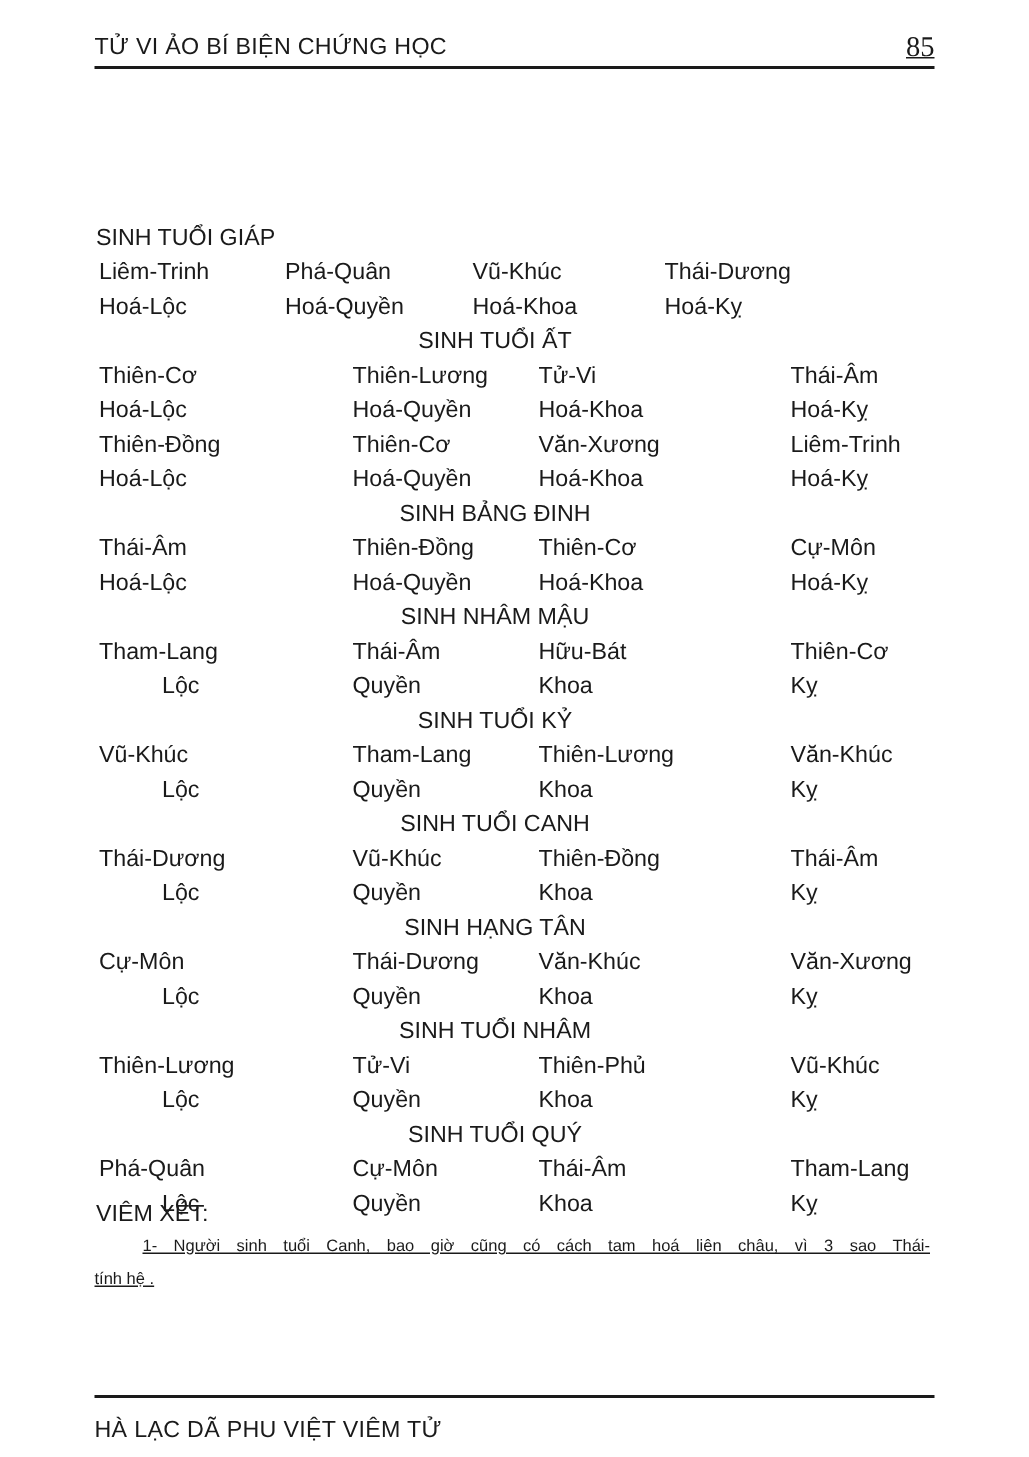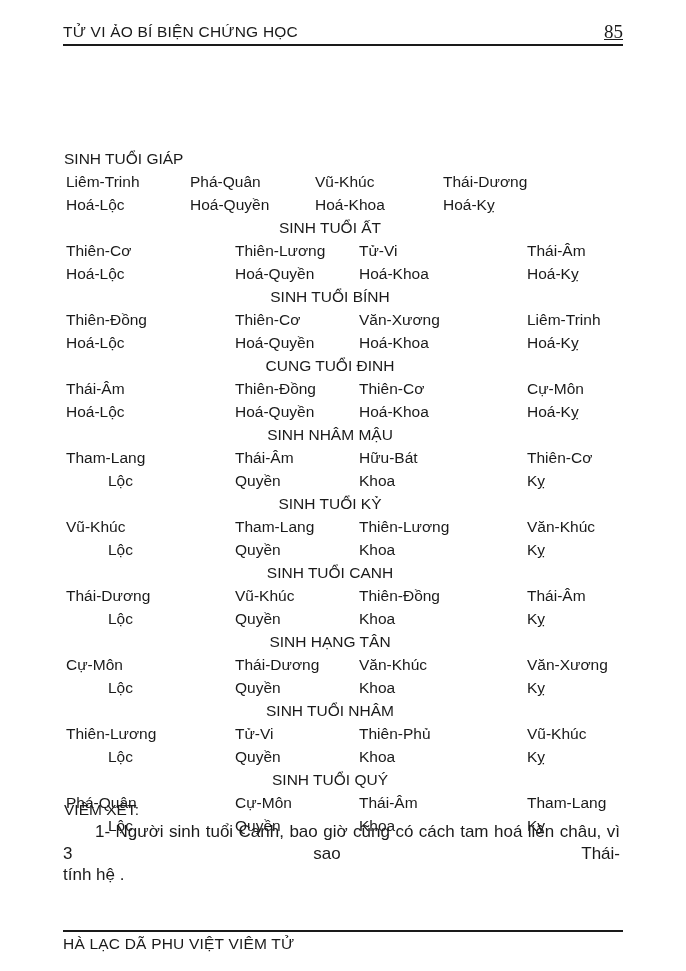--- a/index.html
+++ b/index.html
@@ -53,34 +53,35 @@
   
   .remark-label {
     position: absolute;
     top: 798px; left: 64px;
     font-size: 15.5px; line-height: 23px;
   }
   .remark {
     position: absolute;
     top: 821px; left: 63px;
     width: 557px;
-    font-size: 17px;
+    font-size: 11px;
     line-height: 21.5px;
+    text-decoration: underline;
   }
   .remark .r-line { text-align: justify; }
   .remark .r-line.stretch { text-align-last: justify; }
   .remark .r-line.first { text-indent: 32px; }
 
   
   .page-footer {
     position: absolute;
     top: 930px; left: 63px;
     width: 560px;
     border-top: 2px solid #1a1a1a;
-    padding-top: 3px;
+    padding-top: 13px;
     font-size: 15.5px;
     letter-spacing: 0.2px;
   }
 </style>
 </head>
 <body>
 
 <div class="page" style="color: rgb(26, 26, 26); background: rgb(255, 255, 255);">
 
   <div class="running-header" style="border-bottom-color: rgb(26, 26, 26);">
@@ -109,34 +110,33 @@
         <span class="cell" style="left: 235px;">Thiên-Lương</span>
         <span class="cell" style="left: 359px;">Tử-Vi</span>
         <span class="cell" style="left: 527px;">Thái-Âm</span>
       </div>
       <div class="t-line">
         <span class="cell" style="left: 66px;">Hoá-Lộc</span>
         <span class="cell" style="left: 235px;">Hoá-Quyền</span>
         <span class="cell" style="left: 359px;">Hoá-Khoa</span>
         <span class="cell" style="left: 527px;">Hoá-Kỵ</span>
       </div>
-      <div class="t-line sec-header-center">SINH TUỔI BÍNH</div>
       <div class="t-line">
         <span class="cell" style="left: 66px;">Thiên-Đồng</span>
         <span class="cell" style="left: 235px;">Thiên-Cơ</span>
         <span class="cell" style="left: 359px;">Văn-Xương</span>
         <span class="cell" style="left: 527px;">Liêm-Trinh</span>
       </div>
       <div class="t-line">
         <span class="cell" style="left: 66px;">Hoá-Lộc</span>
         <span class="cell" style="left: 235px;">Hoá-Quyền</span>
         <span class="cell" style="left: 359px;">Hoá-Khoa</span>
         <span class="cell" style="left: 527px;">Hoá-Kỵ</span>
       </div>
-      <div class="t-line sec-header-center">CUNG TUỔI ĐINH</div>
+      <div class="t-line sec-header-center">SINH BẢNG ĐINH</div>
       <div class="t-line">
         <span class="cell" style="left: 66px;">Thái-Âm</span>
         <span class="cell" style="left: 235px;">Thiên-Đồng</span>
         <span class="cell" style="left: 359px;">Thiên-Cơ</span>
         <span class="cell" style="left: 527px;">Cự-Môn</span>
       </div>
       <div class="t-line">
         <span class="cell" style="left: 66px;">Hoá-Lộc</span>
         <span class="cell" style="left: 235px;">Hoá-Quyền</span>
         <span class="cell" style="left: 359px;">Hoá-Khoa</span>

